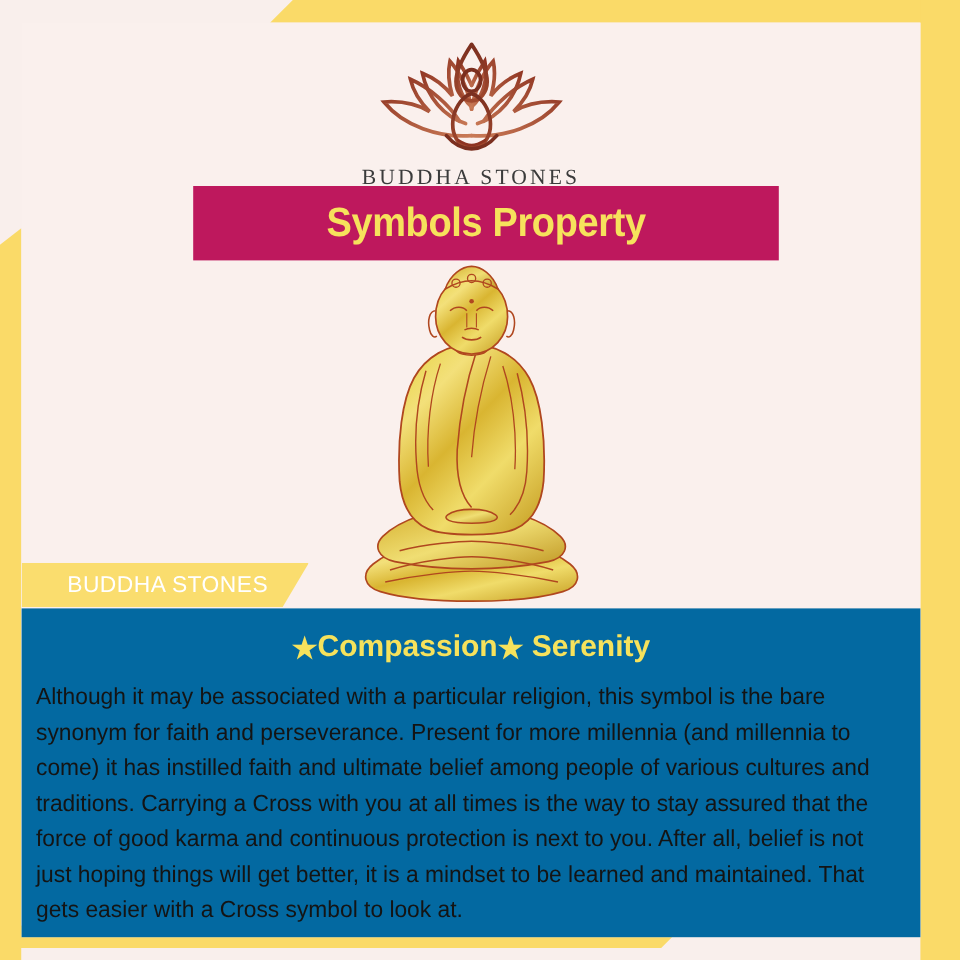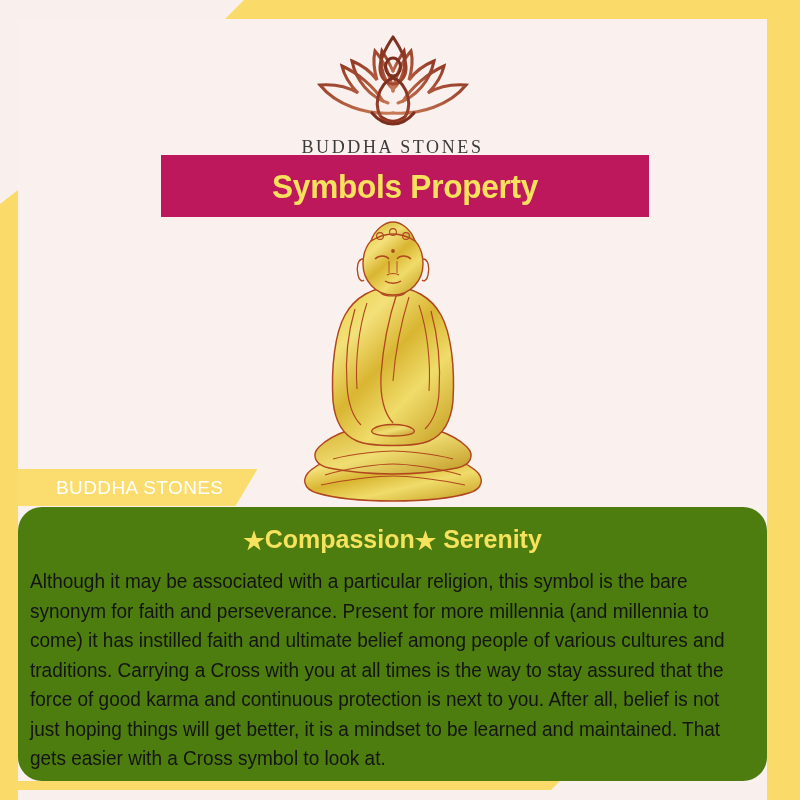--- a/index.html
+++ b/index.html
@@ -138,22 +138,21 @@
     letter-spacing: 0.4px;
   }
 
   
   .card {
     position: absolute;
     left: 0;
     top: 488px;
     width: 749px;
     height: 274px;
-    background: #4d7c0f;
-    border-radius: 24px;
+    background: #0369a1;
   }
   .subtitle {
     margin: 18px 0 0 0;
     text-align: center;
     font-family: "Liberation Sans Narrow", "Liberation Sans", sans-serif;
     font-size: 25px;
     font-weight: bold;
     color: #f6e25c;
     letter-spacing: 0px;
     white-space: nowrap;

